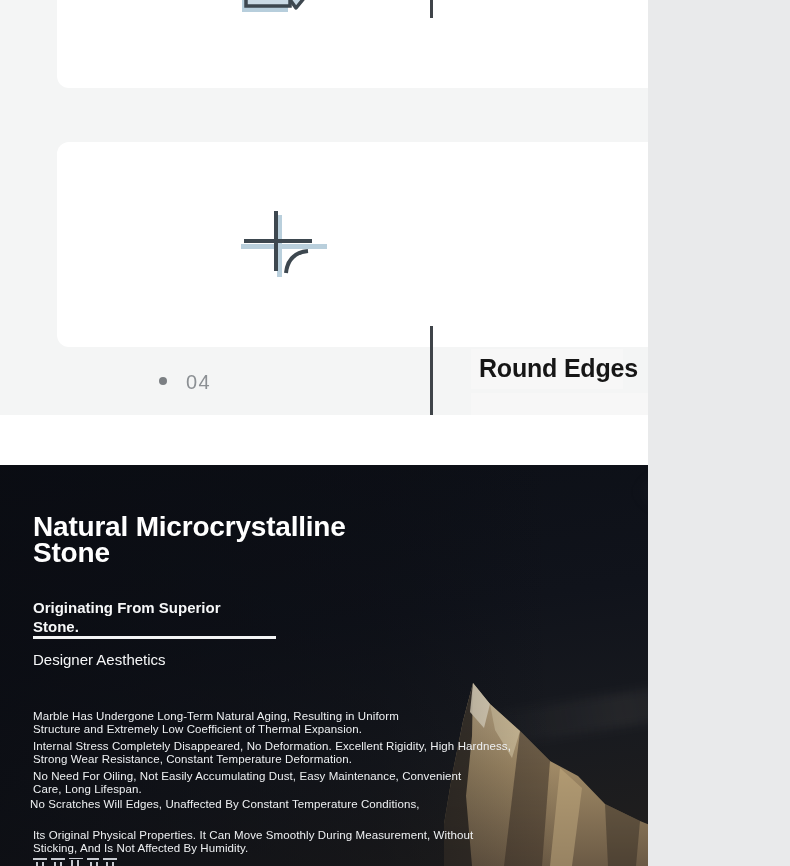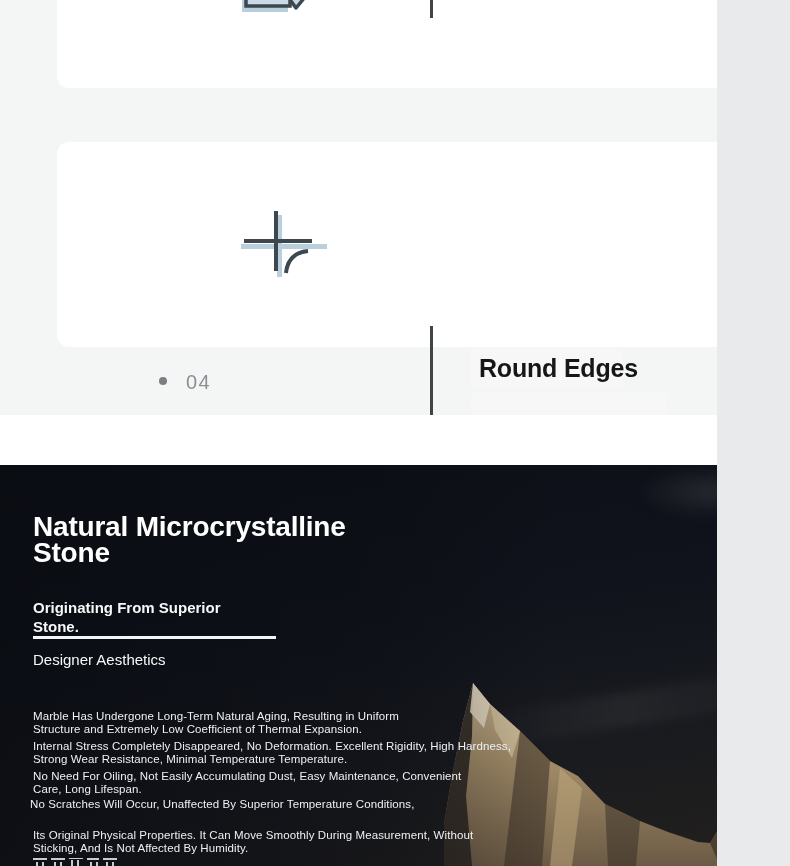--- a/index.html
+++ b/index.html
@@ -1,18 +1,18 @@
 <!DOCTYPE html>
 <html><head>
 <meta charset="utf-8">
 <style>
   * { margin:0; padding:0; box-sizing:border-box; }
   html,body { background:#e9eaeb; }
   .page {
-    position:relative; width:717px; height:866px; overflow:hidden;
+    position:relative; width:648px; height:866px; overflow:hidden;
     background:#f4f5f5; font-family:"Liberation Sans", sans-serif;padding-left:12px;
   }
   
   .card { position:absolute; left:57px; width:675px; background:#fff; border-radius:12px; }
   .card-top { top:-42px; height:130px; }
   .card-round { top:142px; height:205px; }
   .v-divider { position:absolute; width:3px; background:#3f4449; }
   .divider-top { left:373px; top:-10px; height:70px; }
   .divider-round { left:373px; top:184px; height:125px; }
   .patch { position:absolute; background:#f7f7f7; }
@@ -137,28 +137,28 @@
     </div>
     <div class="hero-rule"></div>
     <div class="hero-tagline">Designer Aesthetics</div>
 
     <p class="hero-par par-1">
       <span>Marble Has Undergone Long-Term Natural Aging, Resulting in Uniform</span><br>
       <span>Structure and Extremely Low Coefficient of Thermal Expansion.</span>
     </p>
     <p class="hero-par par-2">
       <span>Internal Stress Completely Disappeared, No Deformation. Excellent Rigidity, High Hardness,</span><br>
-      <span>Strong Wear Resistance, Minimal Temperature Temperature.</span>
+      <span>Strong Wear Resistance, Constant Temperature Deformation.</span>
     </p>
     <p class="hero-par par-3">
       <span>No Need For Oiling, Not Easily Accumulating Dust, Easy Maintenance, Convenient</span><br>
       <span>Care, Long Lifespan.</span>
     </p>
     <p class="hero-par par-4">
-      <span>No Scratches Will Occur, Unaffected By Superior Temperature Conditions,</span><br>
+      <span>No Scratches Will Edges, Unaffected By Constant Temperature Conditions,</span><br>
     </p>
     <p class="hero-par par-5">
       <span>Its Original Physical Properties. It Can Move Smoothly During Measurement, Without</span><br>
       <span>Sticking, And Is Not Affected By Humidity.</span>
     </p>
 
     <div class="clipped-frag">
       <span></span>
         <span></span>
         <span></span>

